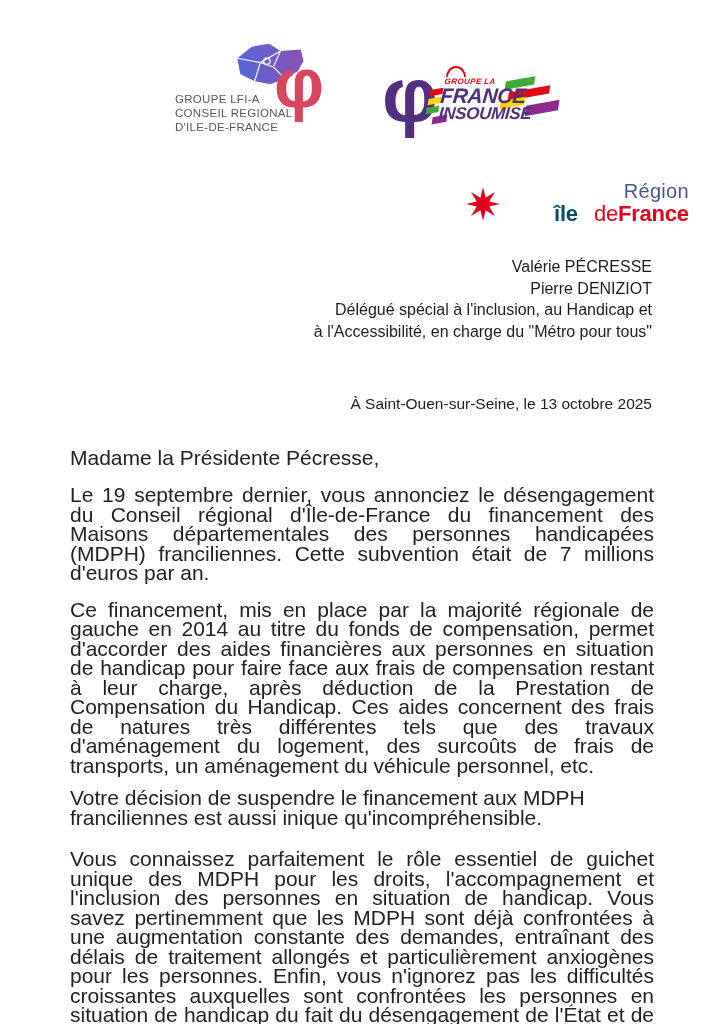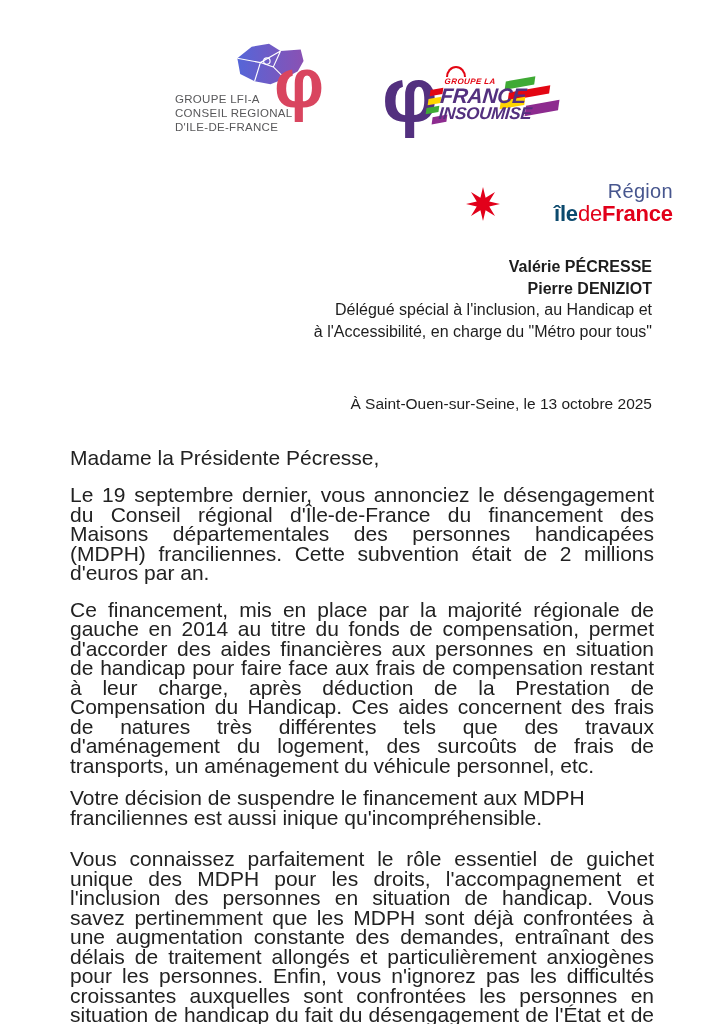--- a/index.html
+++ b/index.html
@@ -44,28 +44,28 @@
   .st-mini-yellow{left:46px;top:42px;width:13px;height:6px;background:#ffd500;}
   .st-mini-green{left:44px;top:51px;width:13px;height:6px;background:#3faa35;}
   .st-mini-purple{left:50px;top:60px;width:15px;height:7px;background:#8d2b8f;}
   
   .region-logo{position:absolute;left:466px;top:180px;width:200px;height:52px;}
   .region-star{position:absolute;left:0;top:7px;width:34px;height:34px;}
   .region-text{position:absolute;left:41px;top:0;text-align:right;}
   .region-w1{font-size:20px;line-height:22px;color:#47568e;letter-spacing:.3px;}
   .region-w2{font-size:22px;line-height:23px;letter-spacing:-.2px;}
   .region-ile{font-weight:bold;color:#0c4a6e;margin-left:47px;}
-  .region-de{font-weight:normal;color:#e2001a;}
+  .region-de{font-weight:normal;color:#e2001a;margin-left:16px;}
   .region-fr{font-weight:bold;color:#e2001a;}
   
   .recipient{
     position:absolute;top:256px;right:72px;text-align:right;
     font-size:16px;line-height:21.5px;color:#1d1d1d;
   }
-  .recipient .name{font-weight:bold;}
+  .recipient .name{font-weight:normal;}
   .dateline{
     position:absolute;top:395px;right:72px;
     font-size:15.5px;color:#1d1d1d;
   }
   .body-block{
     position:absolute;left:70px;top:448px;width:584px;
     font-size:21px;line-height:19.5px;color:#222;
   }
   .salutation div{line-height:20px;}
   .body-block p{margin:17px 0 0 0;text-align:justify;}
@@ -132,19 +132,19 @@
     <div>Délégué spécial à l'inclusion, au Handicap et</div>
     <div>à l'Accessibilité, en charge du "Métro pour tous"</div>
   </div>
 
   <div class="dateline">À Saint-Ouen-sur-Seine, le 13 octobre 2025</div>
 
   <div class="body-block">
     <div class="salutation">
       <div>Madame la Présidente Pécresse,</div>
     </div>
-    <p>Le 19 septembre dernier, vous annonciez le désengagement du Conseil régional d'Île-de-France du financement des Maisons départementales des personnes handicapées (MDPH) franciliennes. Cette subvention était de 2 millions d'euros par an.</p>
+    <p>Le 19 septembre dernier, vous annonciez le désengagement du Conseil régional d'Île-de-France du financement des Maisons départementales des personnes handicapées (MDPH) franciliennes. Cette subvention était de 7 millions d'euros par an.</p>
     <p>Ce financement, mis en place par la majorité régionale de gauche en 2014 au titre du fonds de compensation, permet d'accorder des aides financières aux personnes en situation de handicap pour faire face aux frais de compensation restant à leur charge, après déduction de la Prestation de Compensation du Handicap. Ces aides concernent des frais de natures très différentes tels que des travaux d'aménagement du logement, des surcoûts de frais de transports, un aménagement du véhicule personnel, etc.</p>
     <p class="short">Votre décision de suspendre le financement aux MDPH franciliennes est aussi inique qu'incompréhensible.</p>
     <p>Vous connaissez parfaitement le rôle essentiel de guichet unique des MDPH pour les droits, l'accompagnement et l'inclusion des personnes en situation de handicap. Vous savez pertinemment que les MDPH sont déjà confrontées à une augmentation constante des demandes, entraînant des délais de traitement allongés et particulièrement anxiogènes pour les personnes. Enfin, vous n'ignorez pas les difficultés croissantes auxquelles sont confrontées les personnes en situation de handicap du fait du désengagement de l'État et de la dégradation des services publics.</p>
   </div>
 
 </div>
 
 </body></html>

